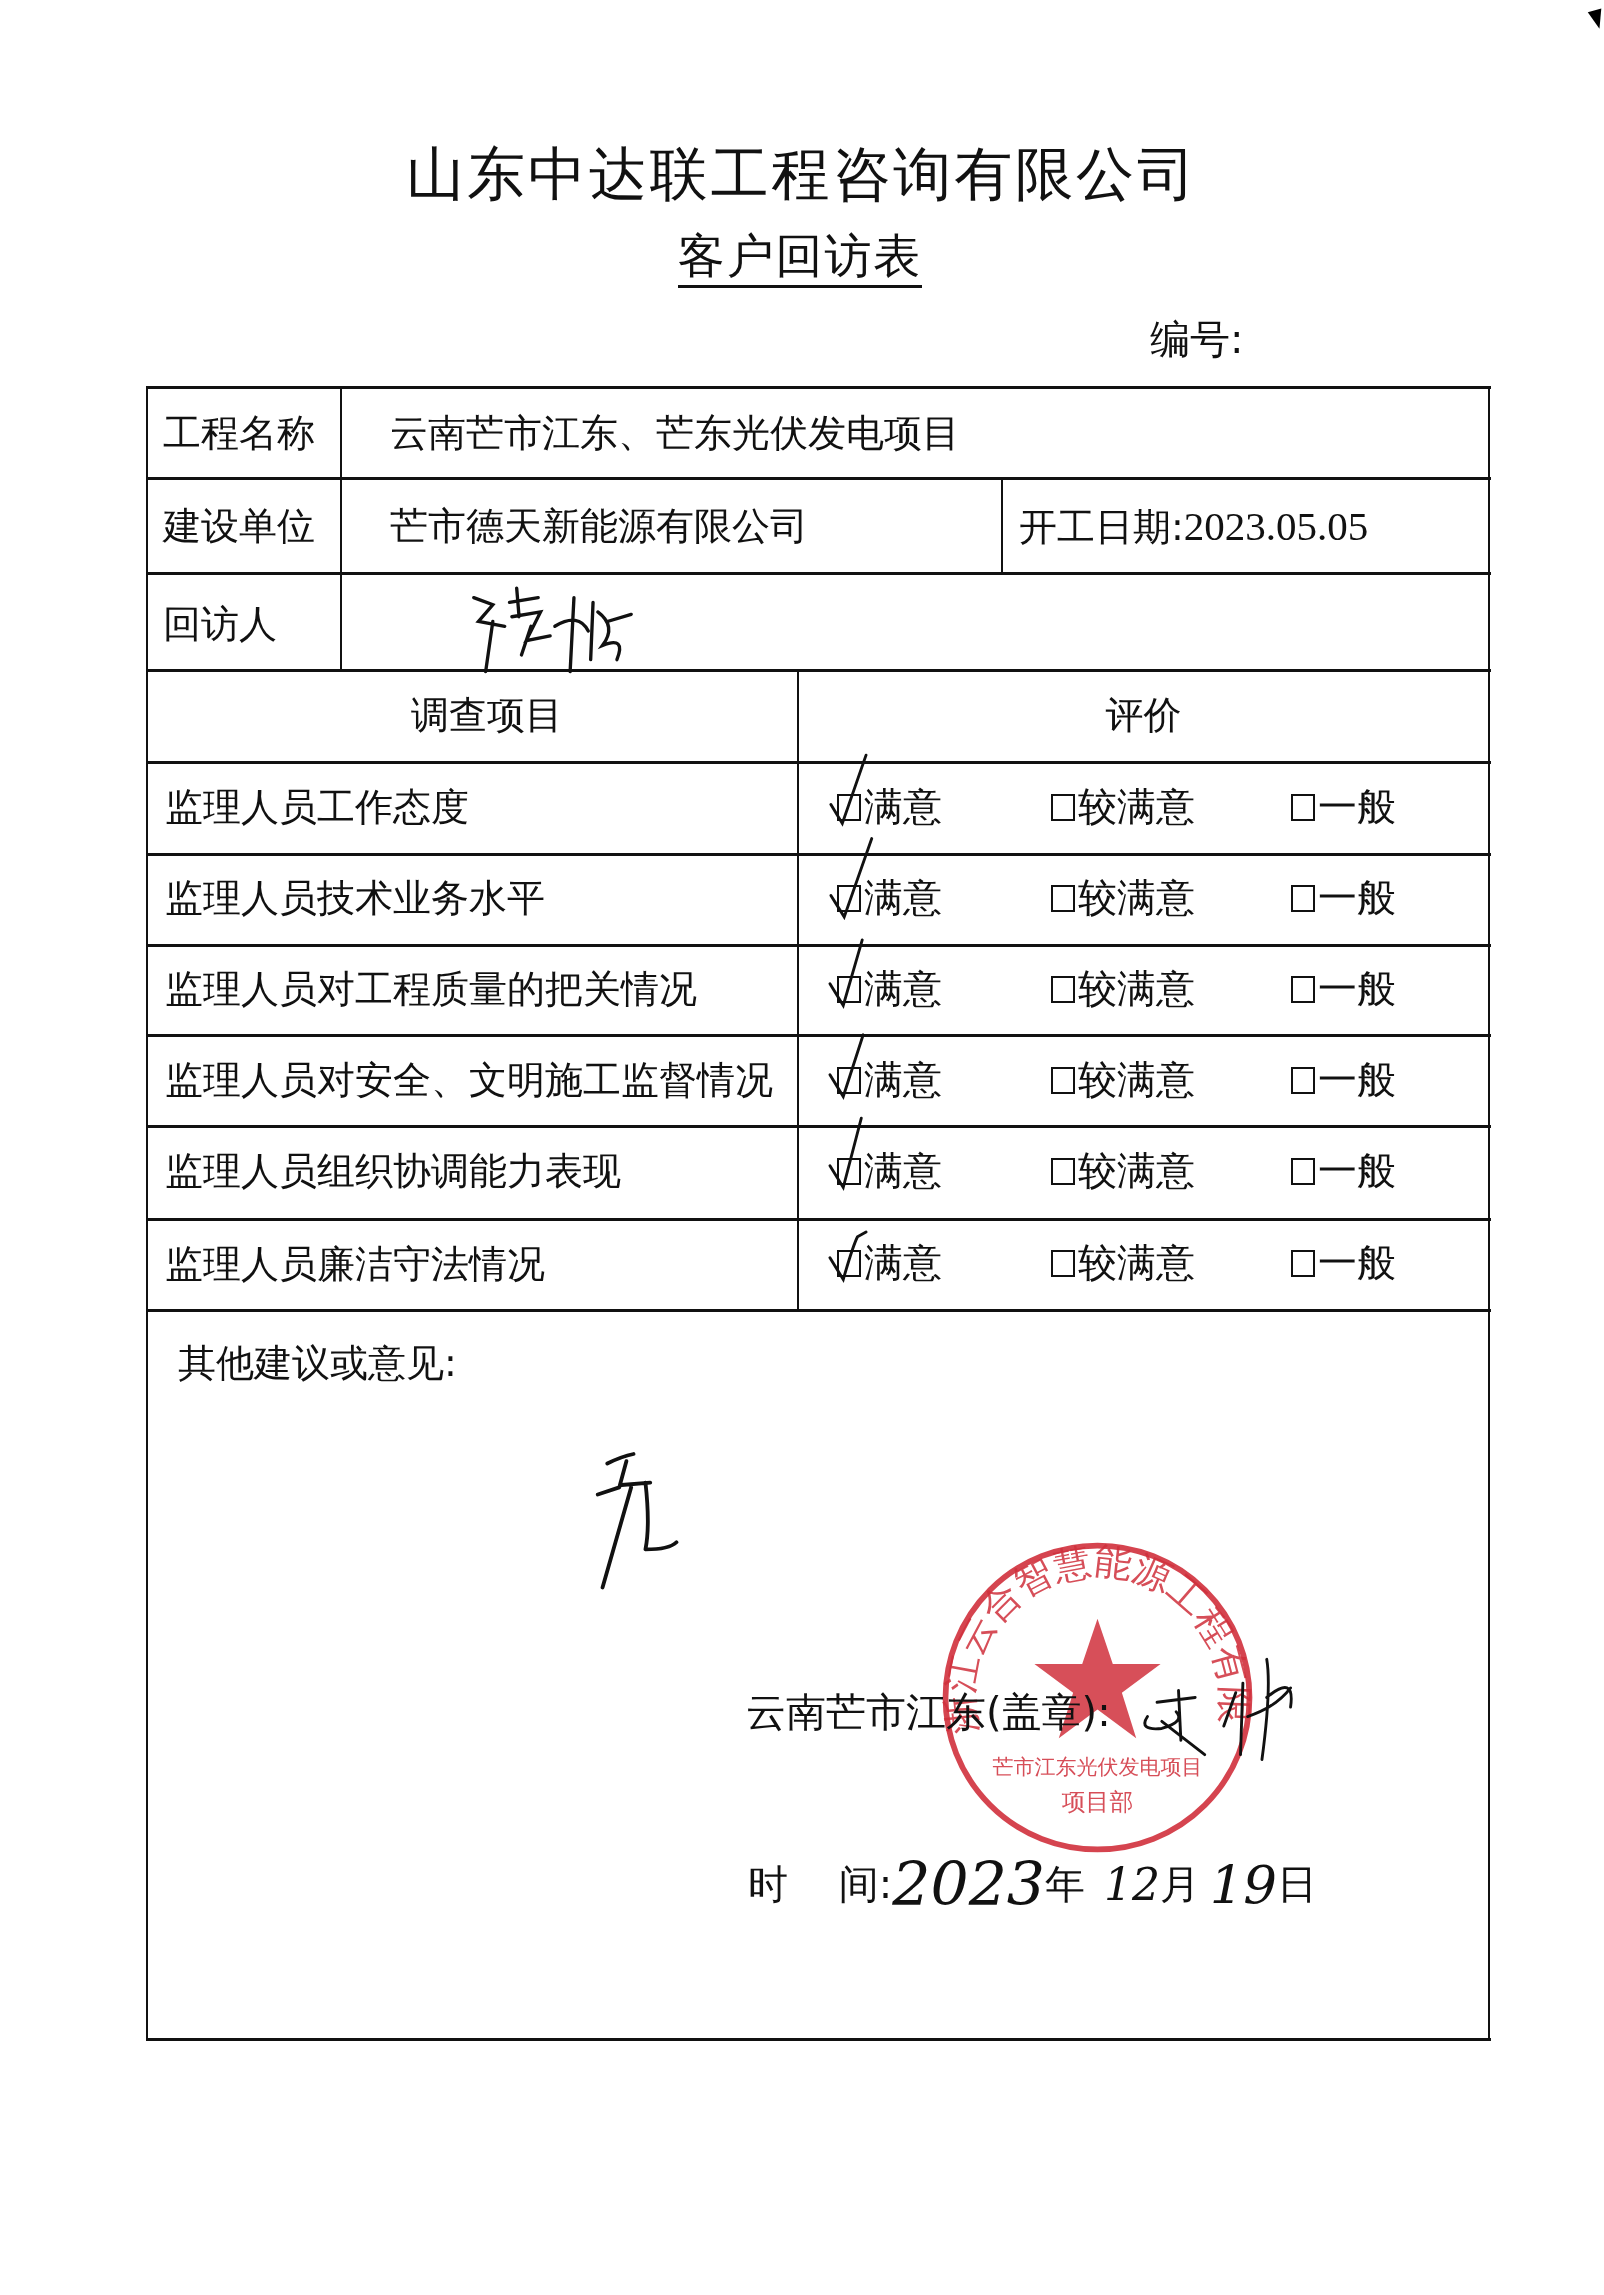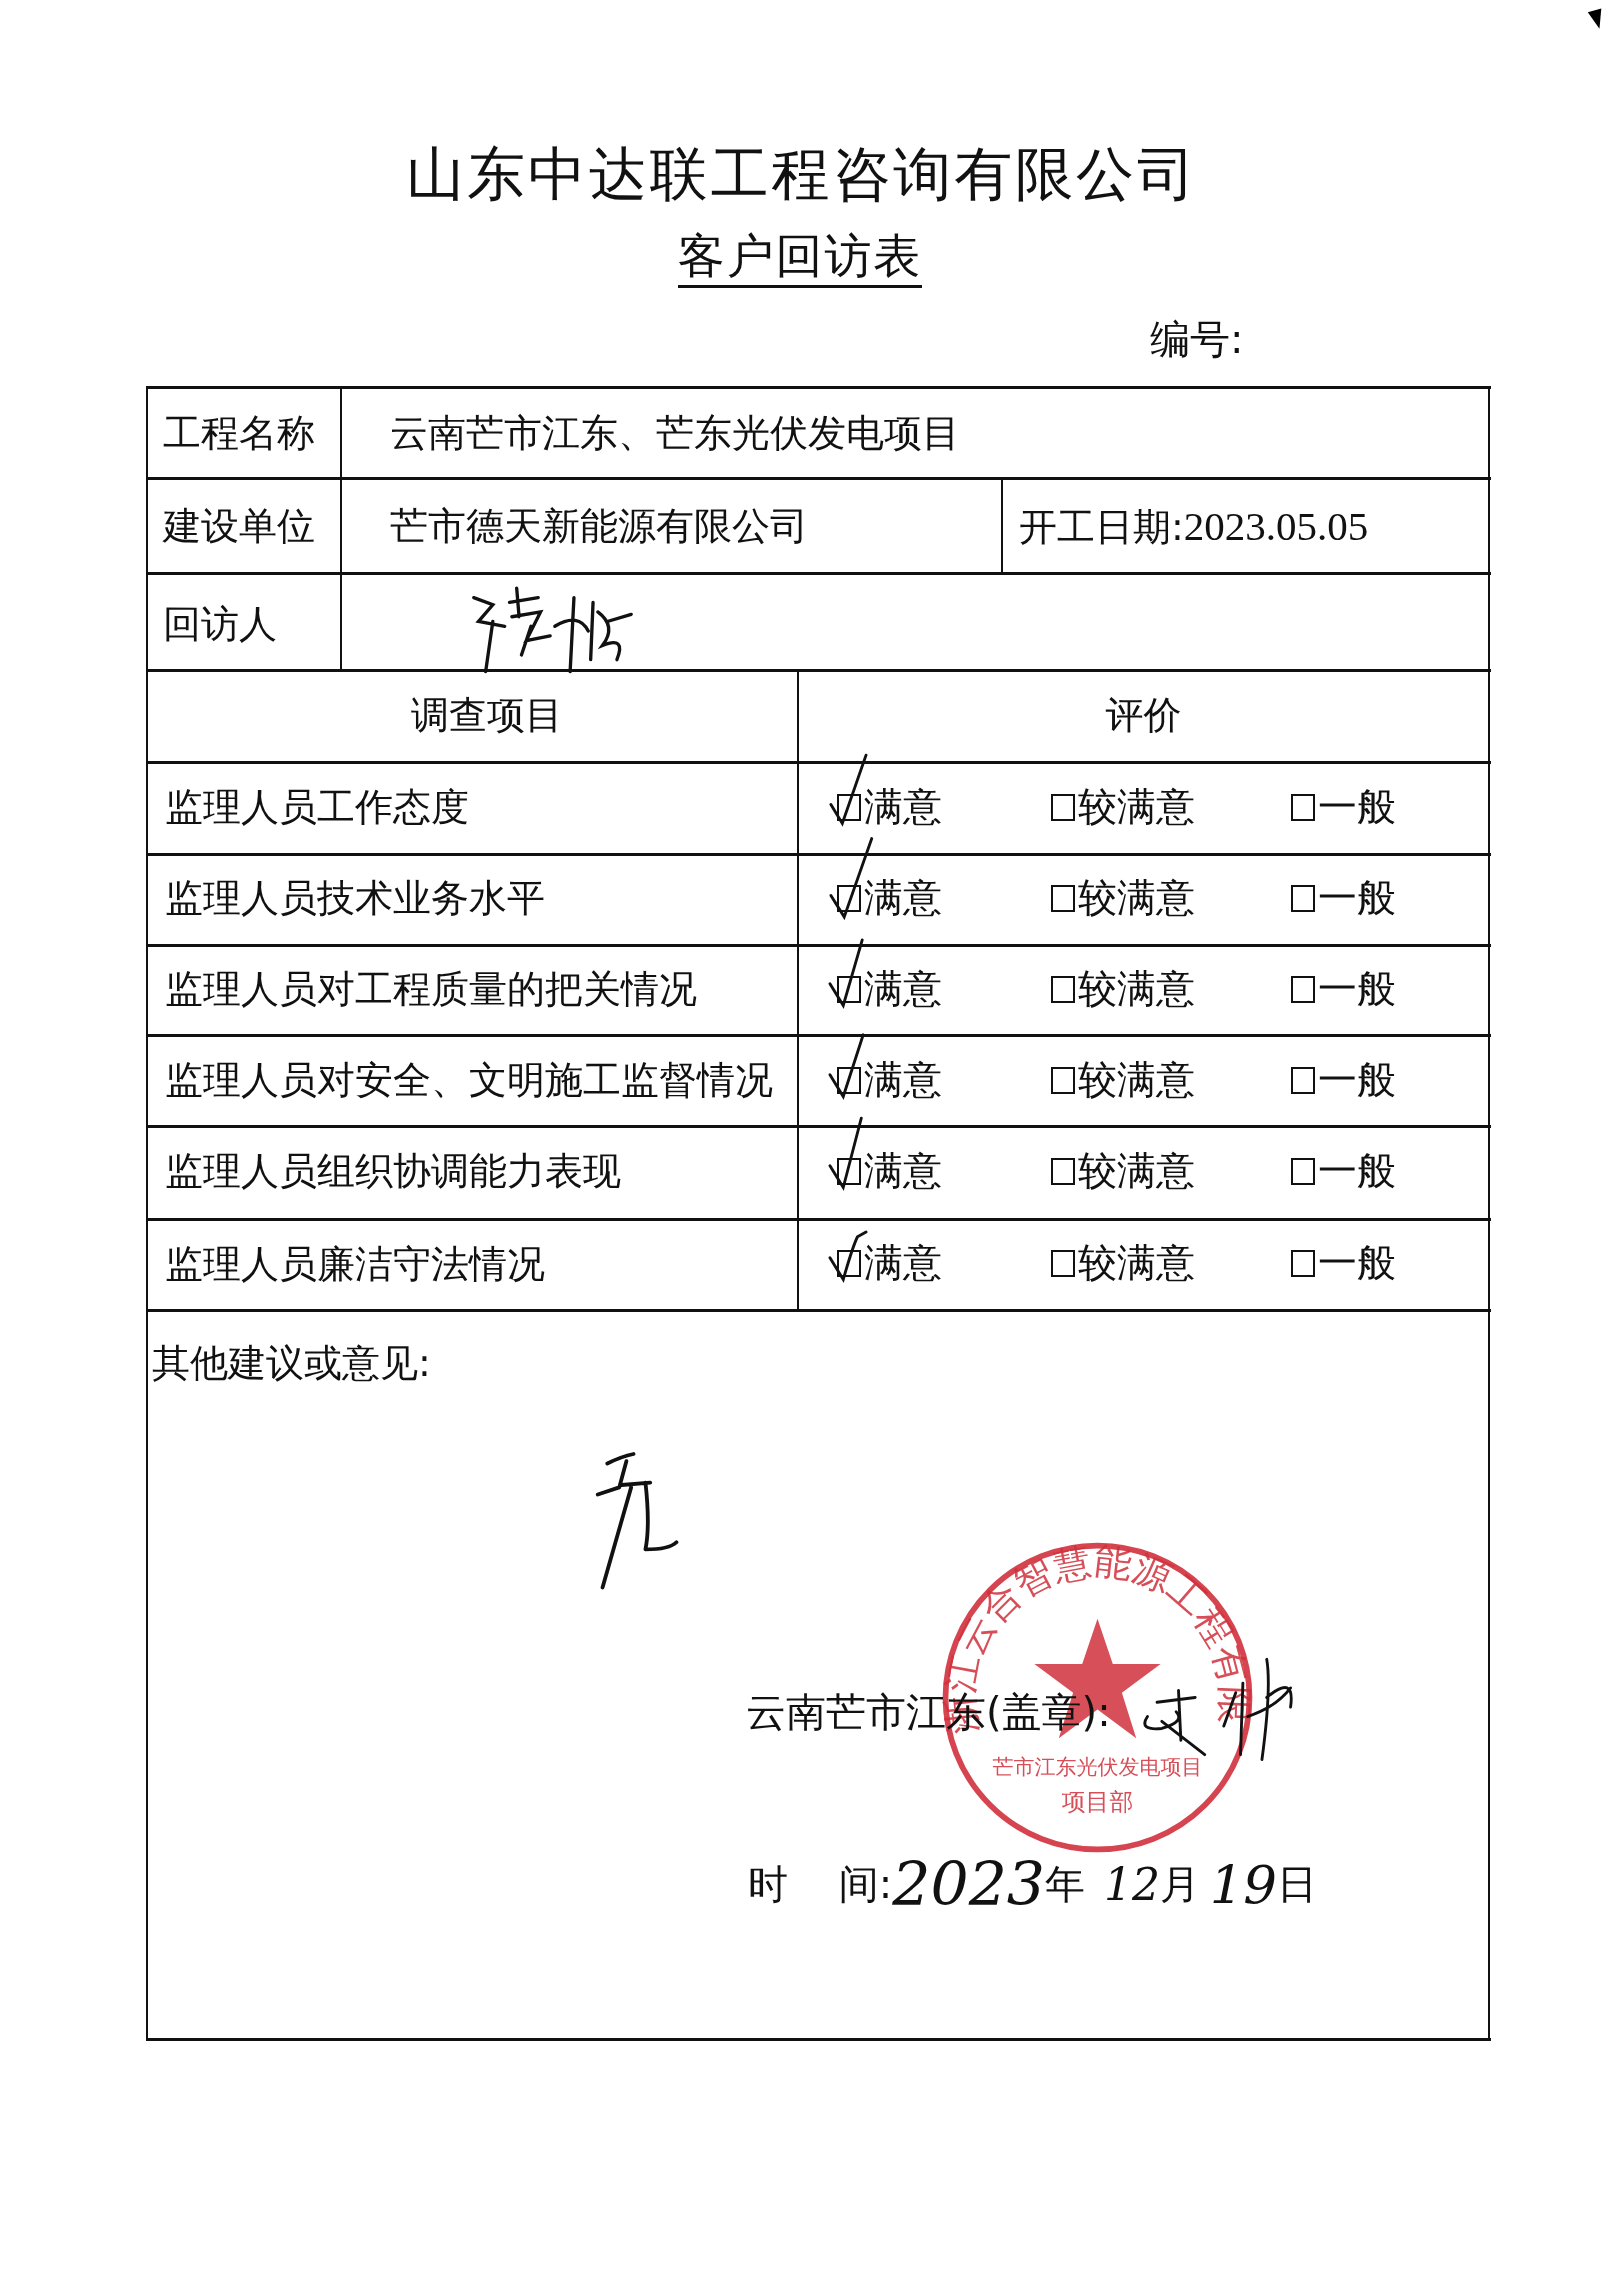--- a/index.html
+++ b/index.html
@@ -211,21 +211,21 @@
         <span class="box"></span>
         <span>较满意</span>
       </div>
     <div class="opt" style="left:493px; top:20px;">
         <span class="box"></span>
         <span>一般</span>
       </div>
   </div>
 </div>
 
-<div class="abs cell-text" style="left:152px; top:1339px;">其他建议或意见:</div>
+<div class="abs cell-text" style="left:178px; top:1339px;">其他建议或意见:</div>
 <div class="abs" style="left:593px; top:1430px; width:124px; height:172px;">
   
   <svg width="124" height="172" viewBox="0 0 260 360">
     <path d="M30 70 Q60 55 85 50 M70 65 L55 120 L10 135 M60 115 L120 110 M80 120 L20 330 M110 110 Q120 200 110 250 Q160 250 175 235" stroke="#111" stroke-width="8" fill="none" stroke-linecap="round" stroke-linejoin="round"></path>
   </svg>
 </div>
 
 <div class="abs seal">
   <svg width="325" height="325" viewBox="0 0 680 680">
     <defs>

